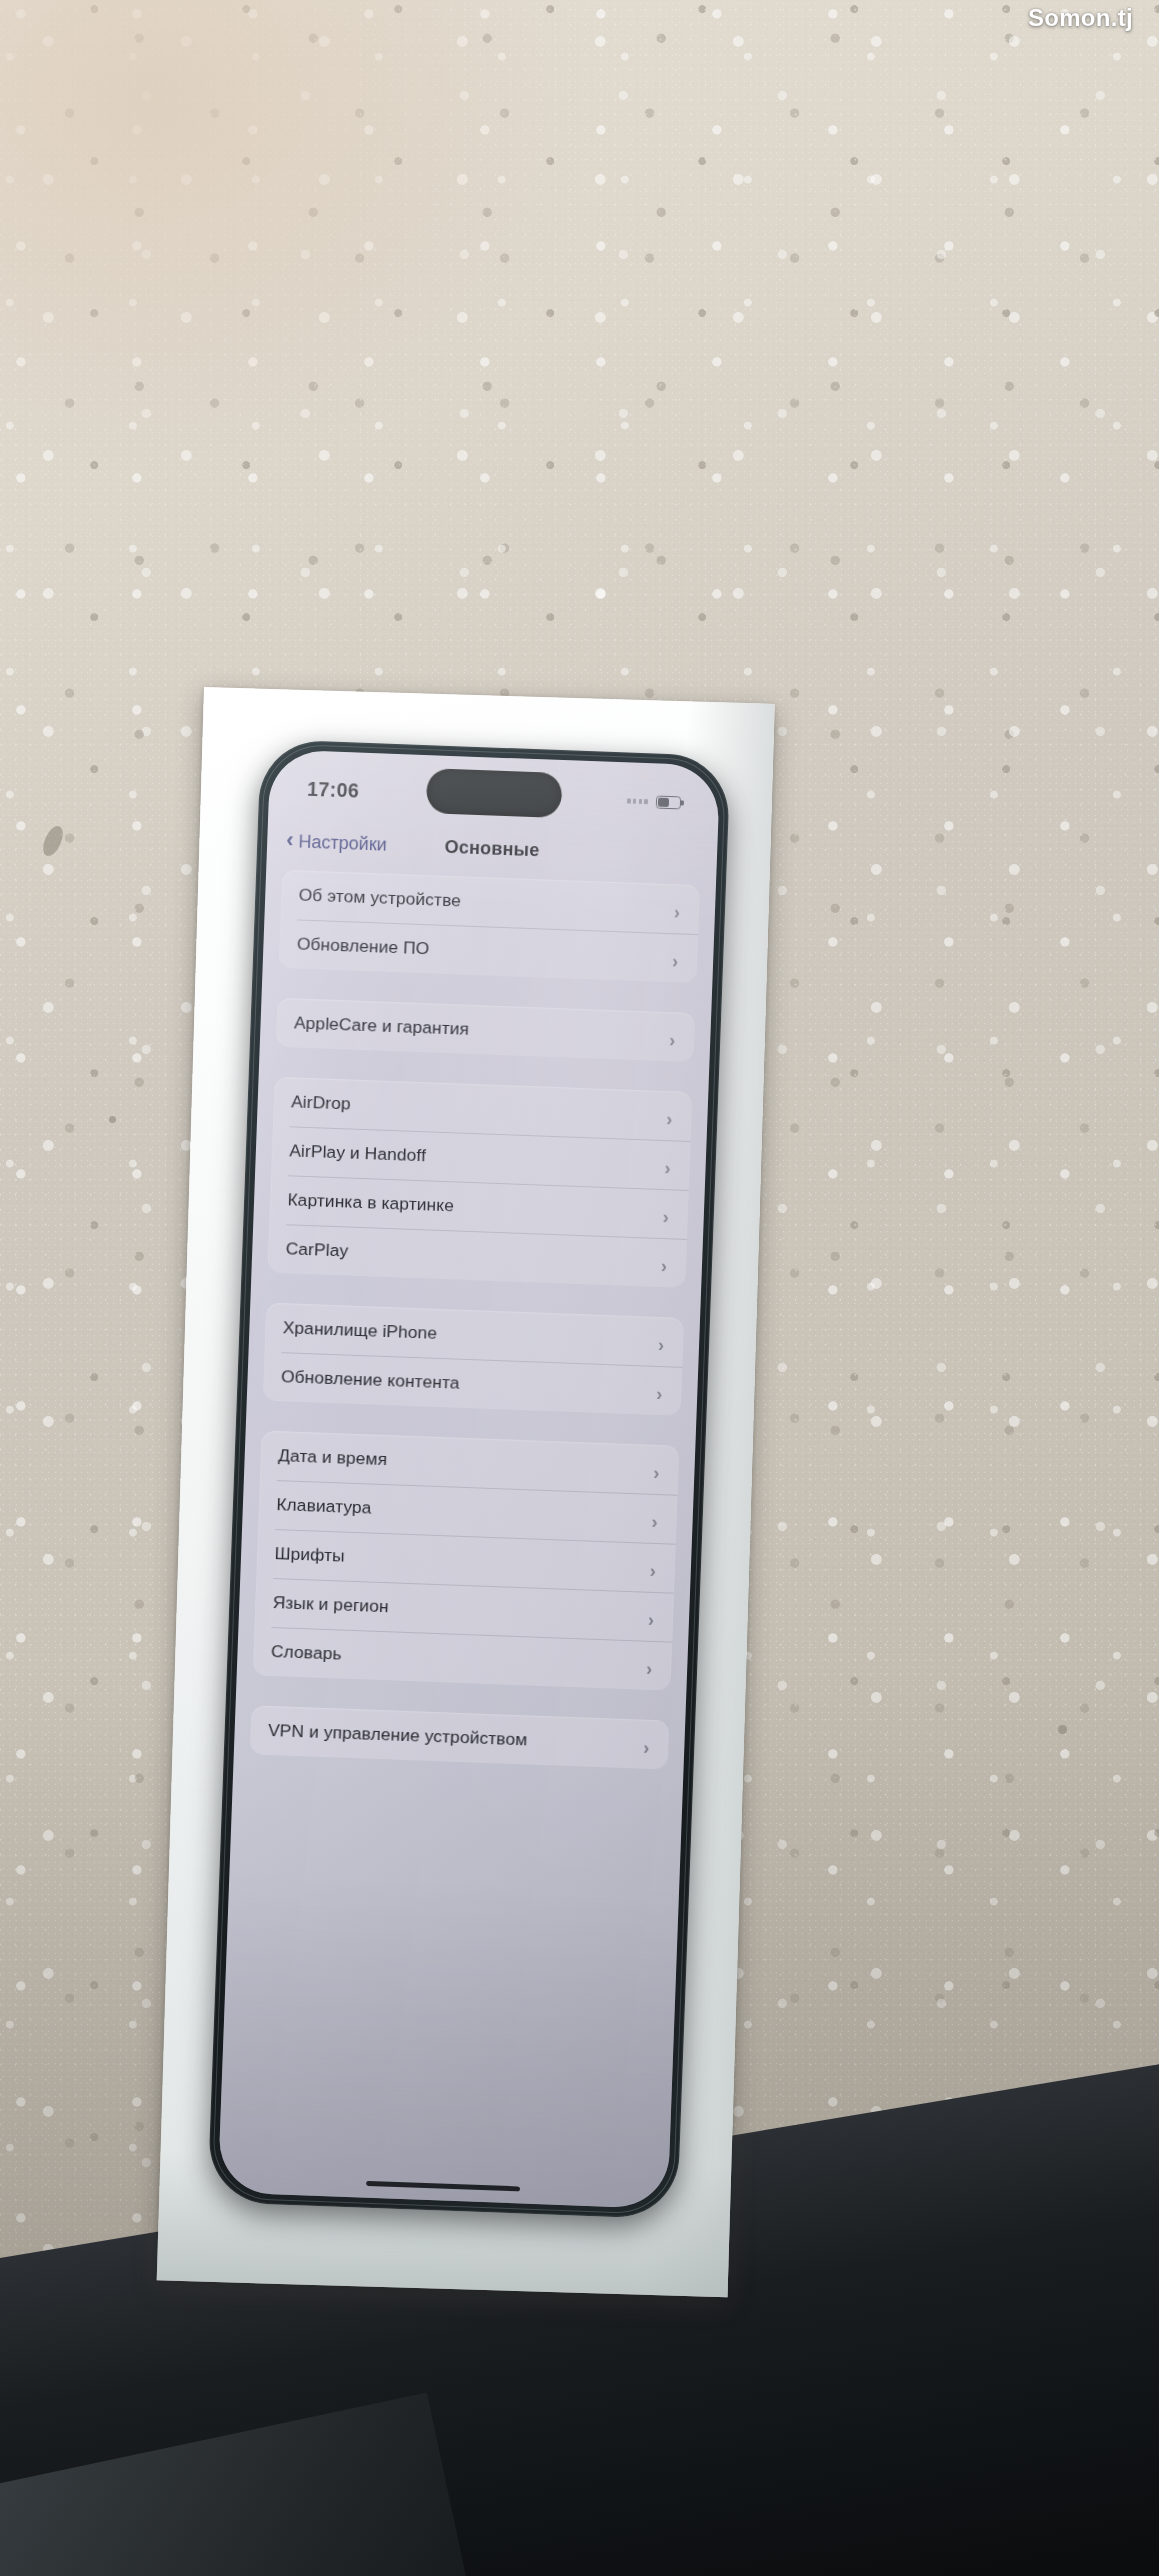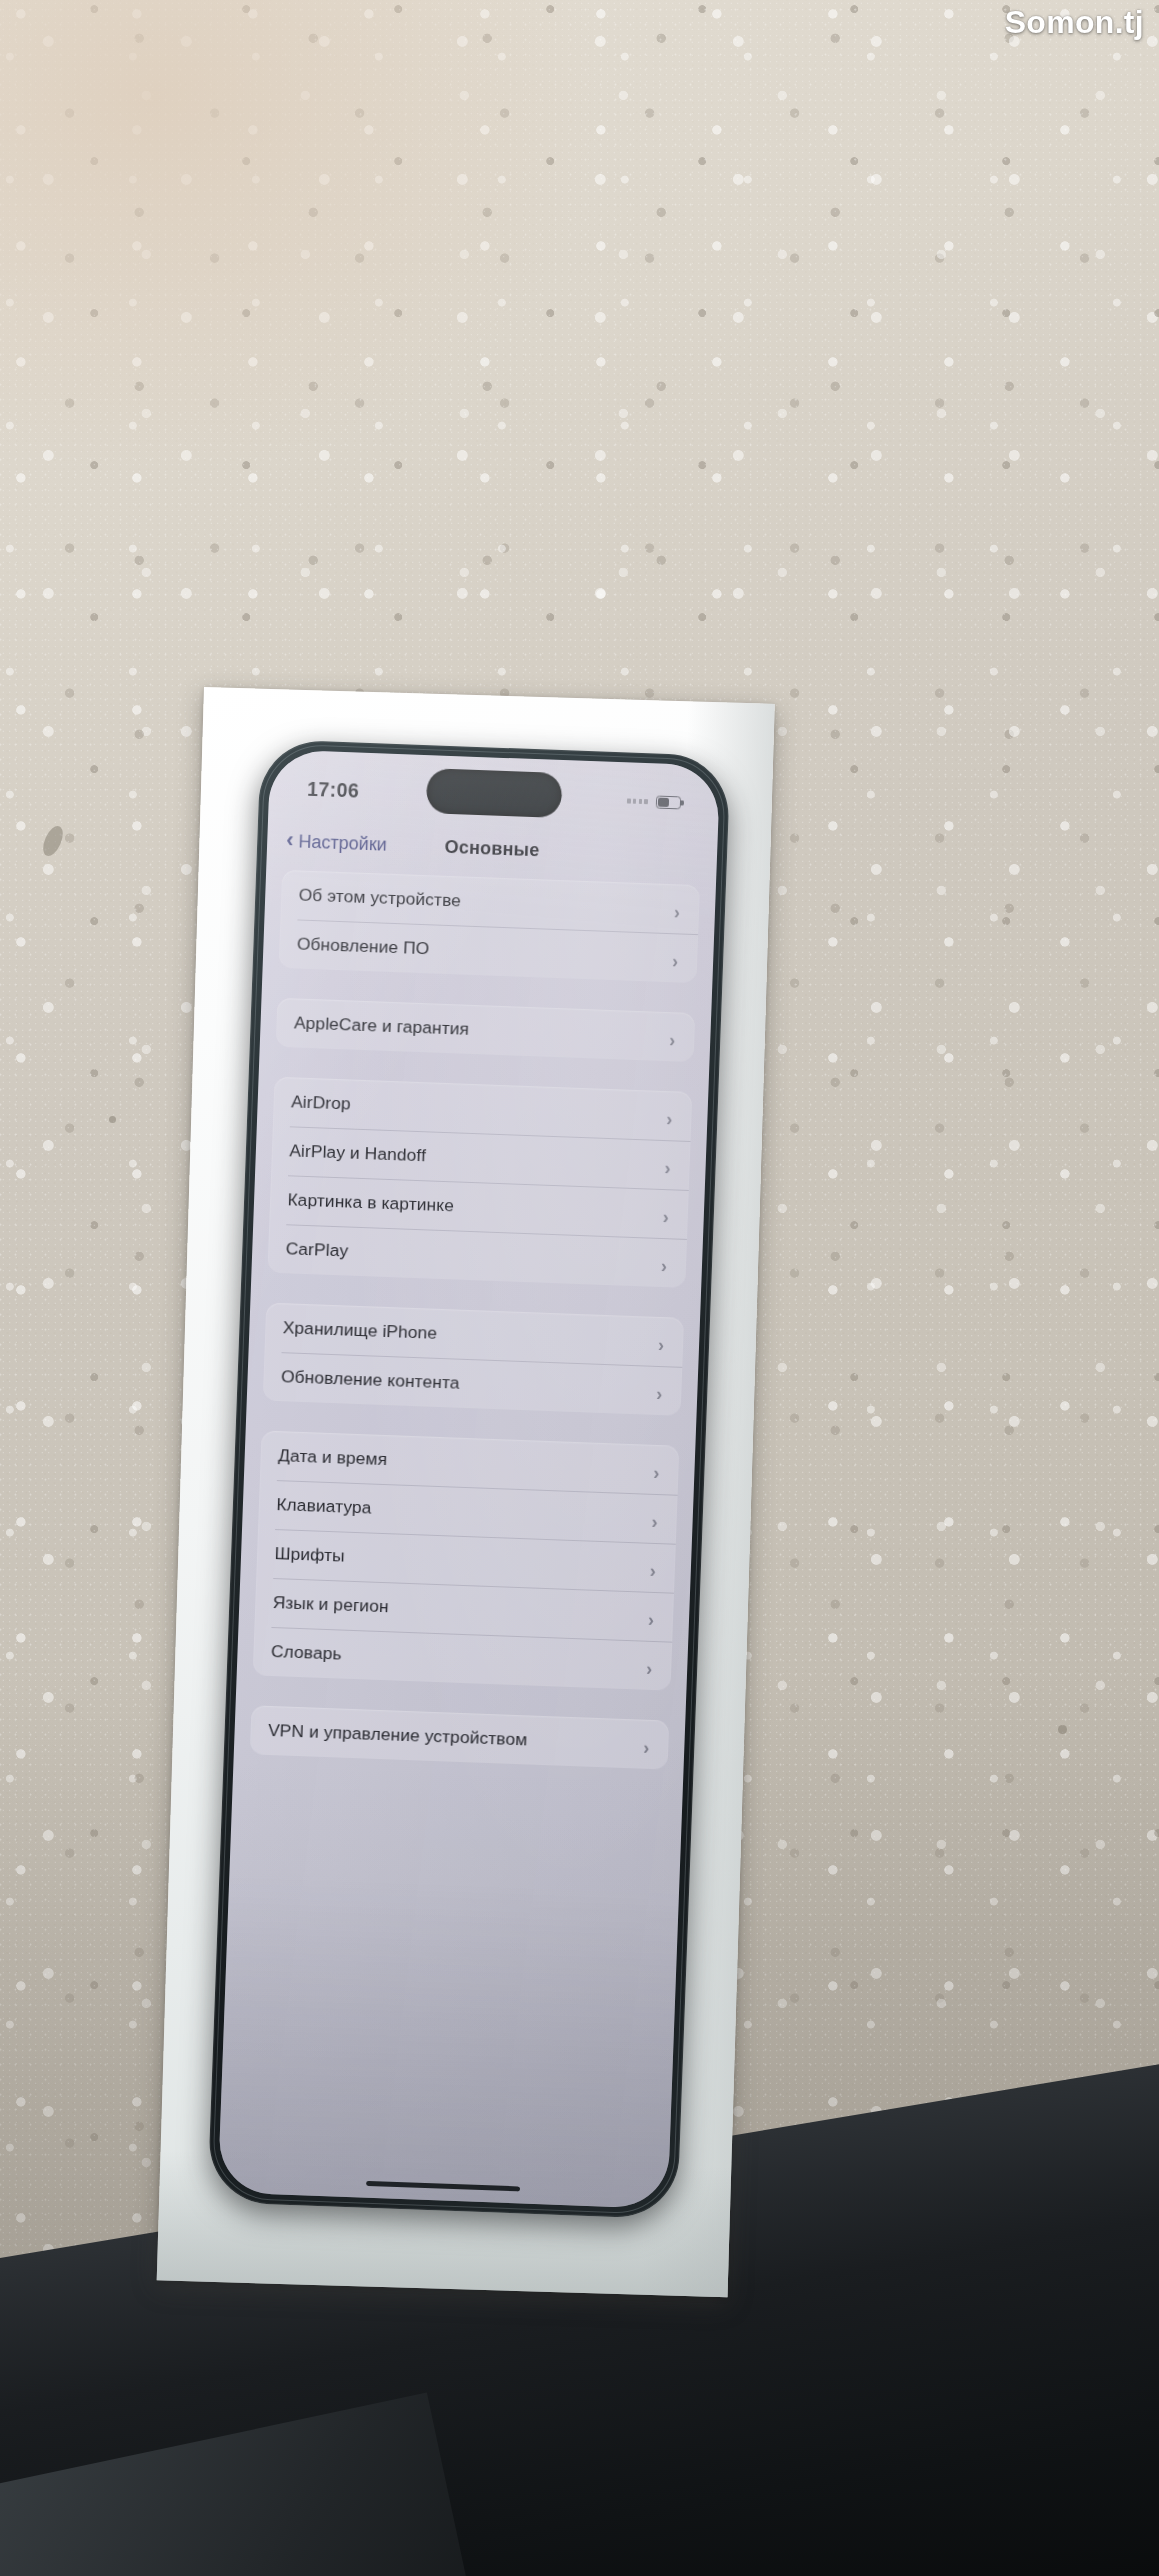--- a/index.html
+++ b/index.html
@@ -157,22 +157,22 @@
   .photo-shade {
     position:absolute; inset:0; pointer-events:none;
     background:
       linear-gradient(183deg, rgba(255,255,255,.10) 0%, rgba(255,255,255,0) 12%),
       linear-gradient(0deg, rgba(90,90,110,.22) 0%, rgba(90,90,110,0) 22%),
       linear-gradient(95deg, rgba(255,255,255,.07), rgba(0,0,0,.05));
   }
 
   
   #watermark {
-    position:absolute; right:15px; top:4.3px;
-    font-size:32px; font-weight:700; color:#ffffff; letter-spacing:0.3px;
+    position:absolute; right:26px; top:4.3px;
+    font-size:24px; font-weight:700; color:#ffffff; letter-spacing:0.3px;
     text-shadow:0 1.4px 3.6px rgba(0,0,0,.45), 0 0 1.4px rgba(0,0,0,.3);
   }
 </style>
 </head>
 <body>
 
 <div id="scene">
   <div class="floor"></div>
   <div class="grain"></div>
   <div class="tint-tl"></div>

